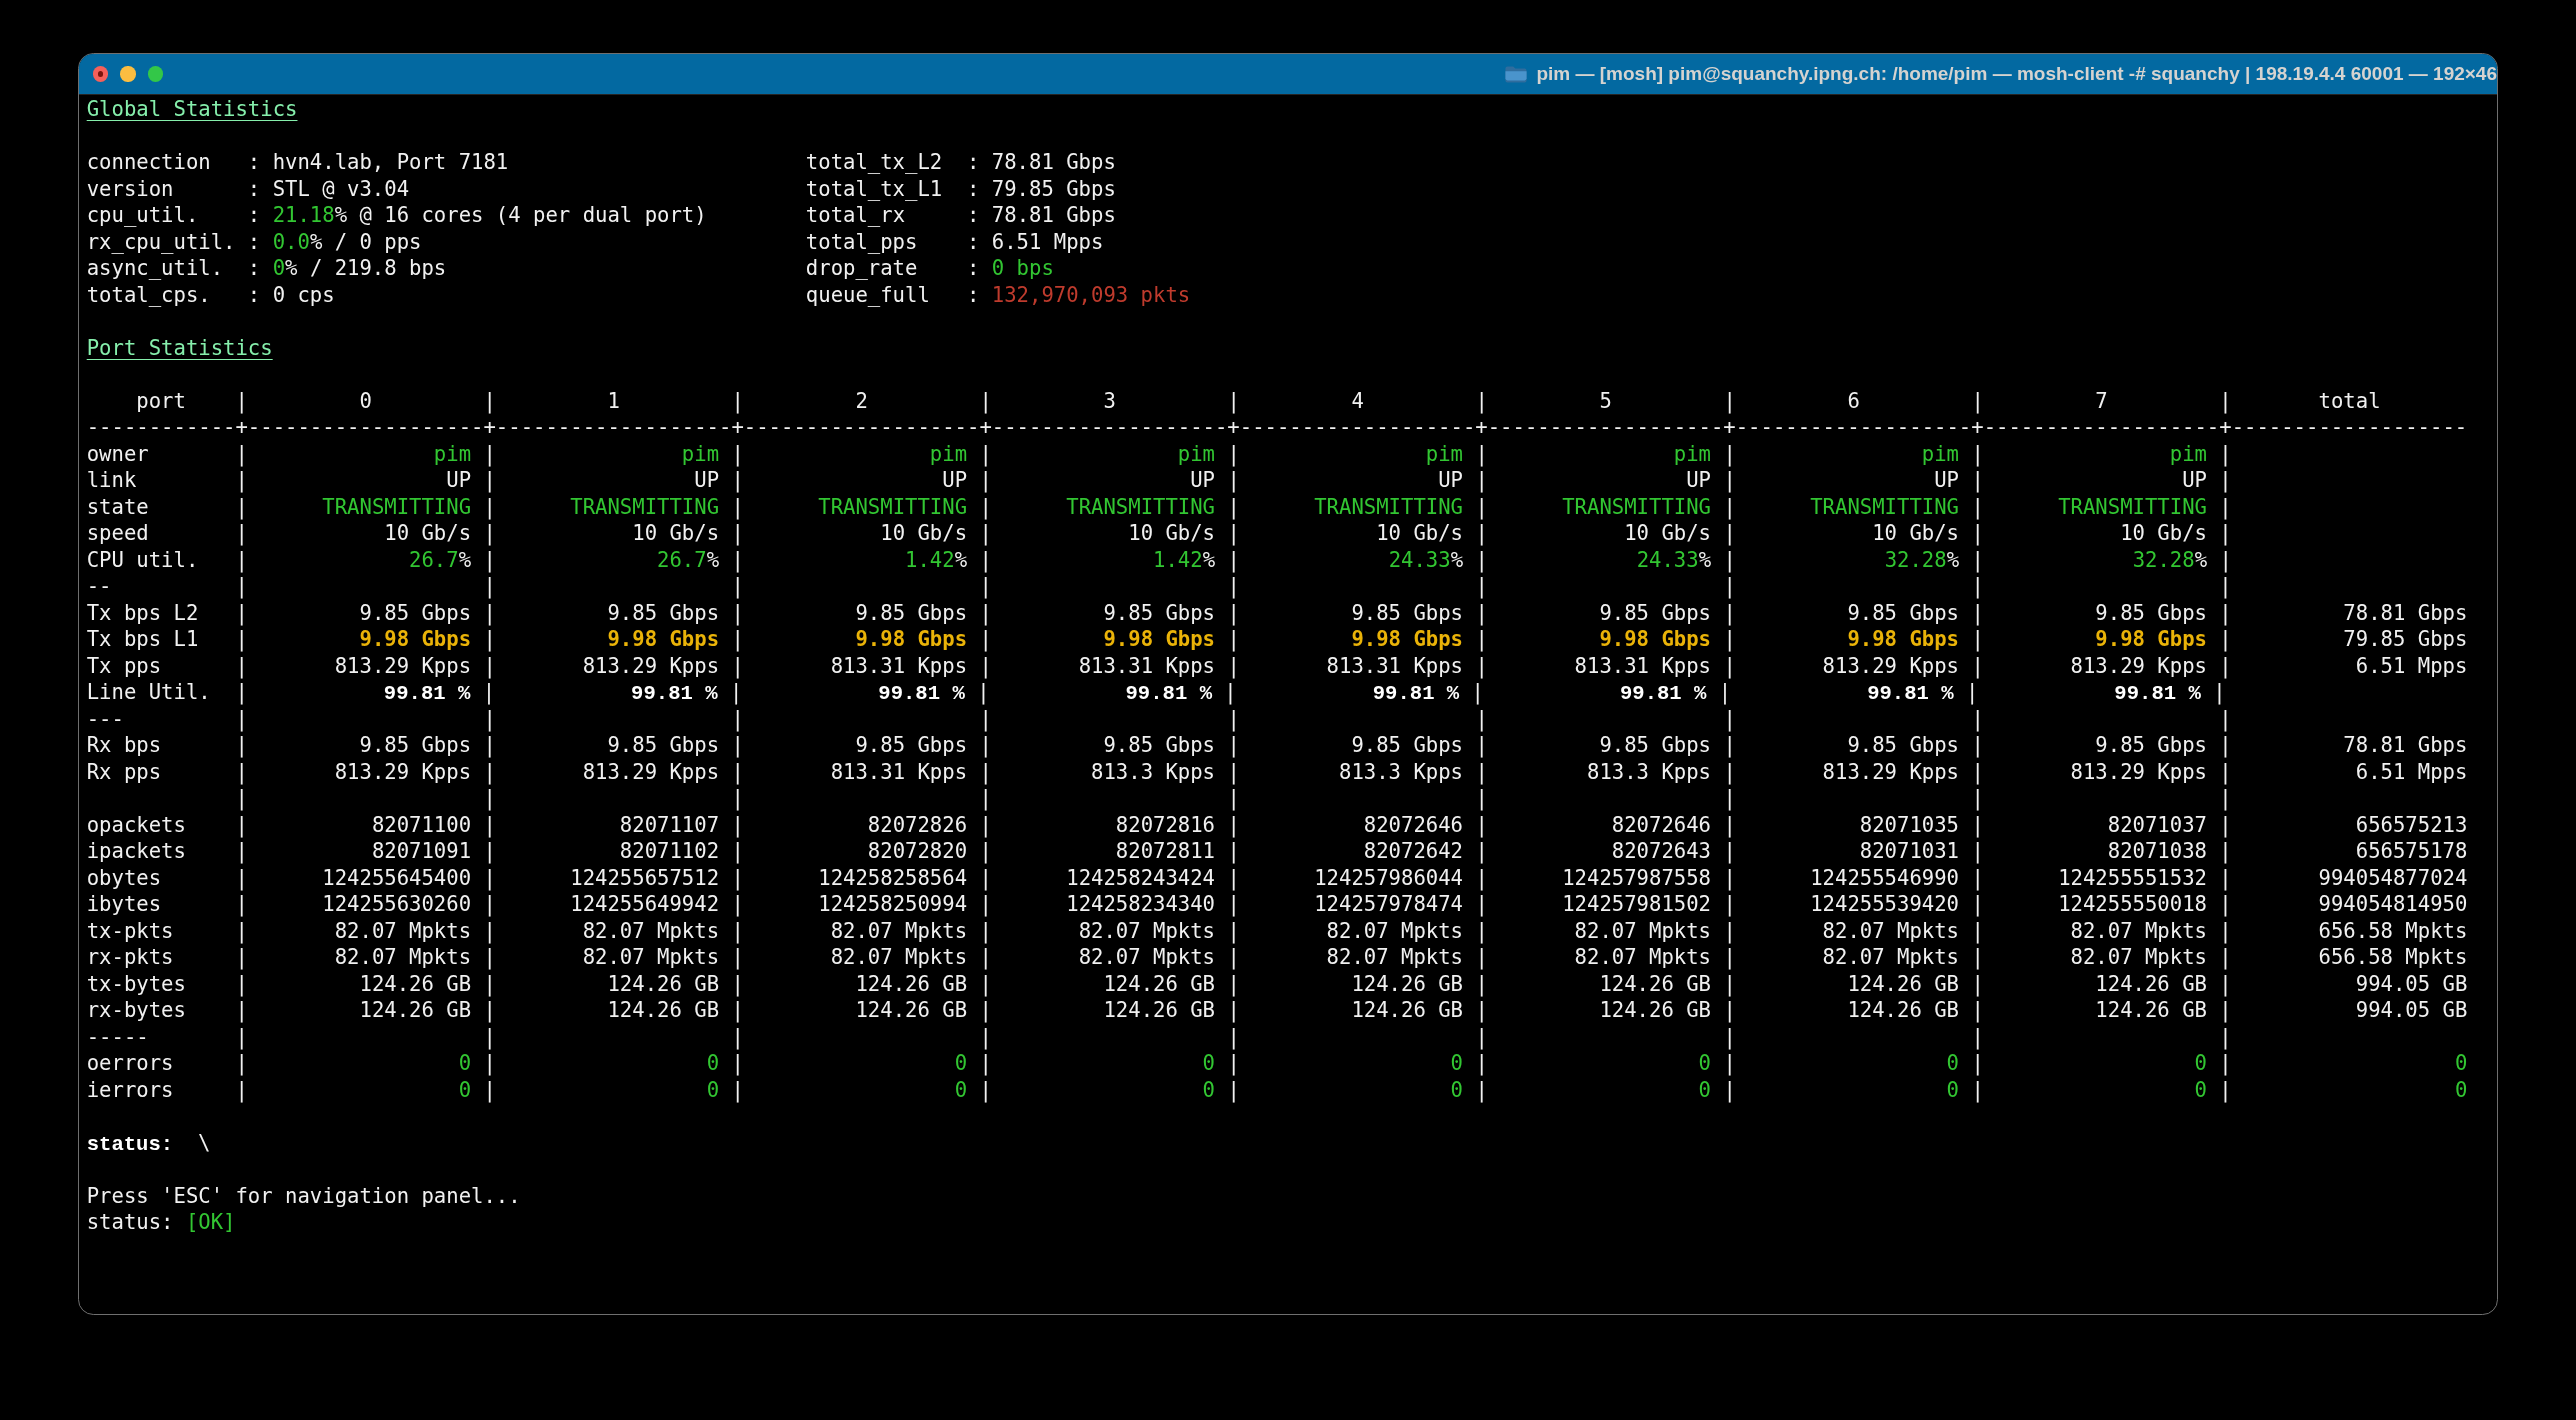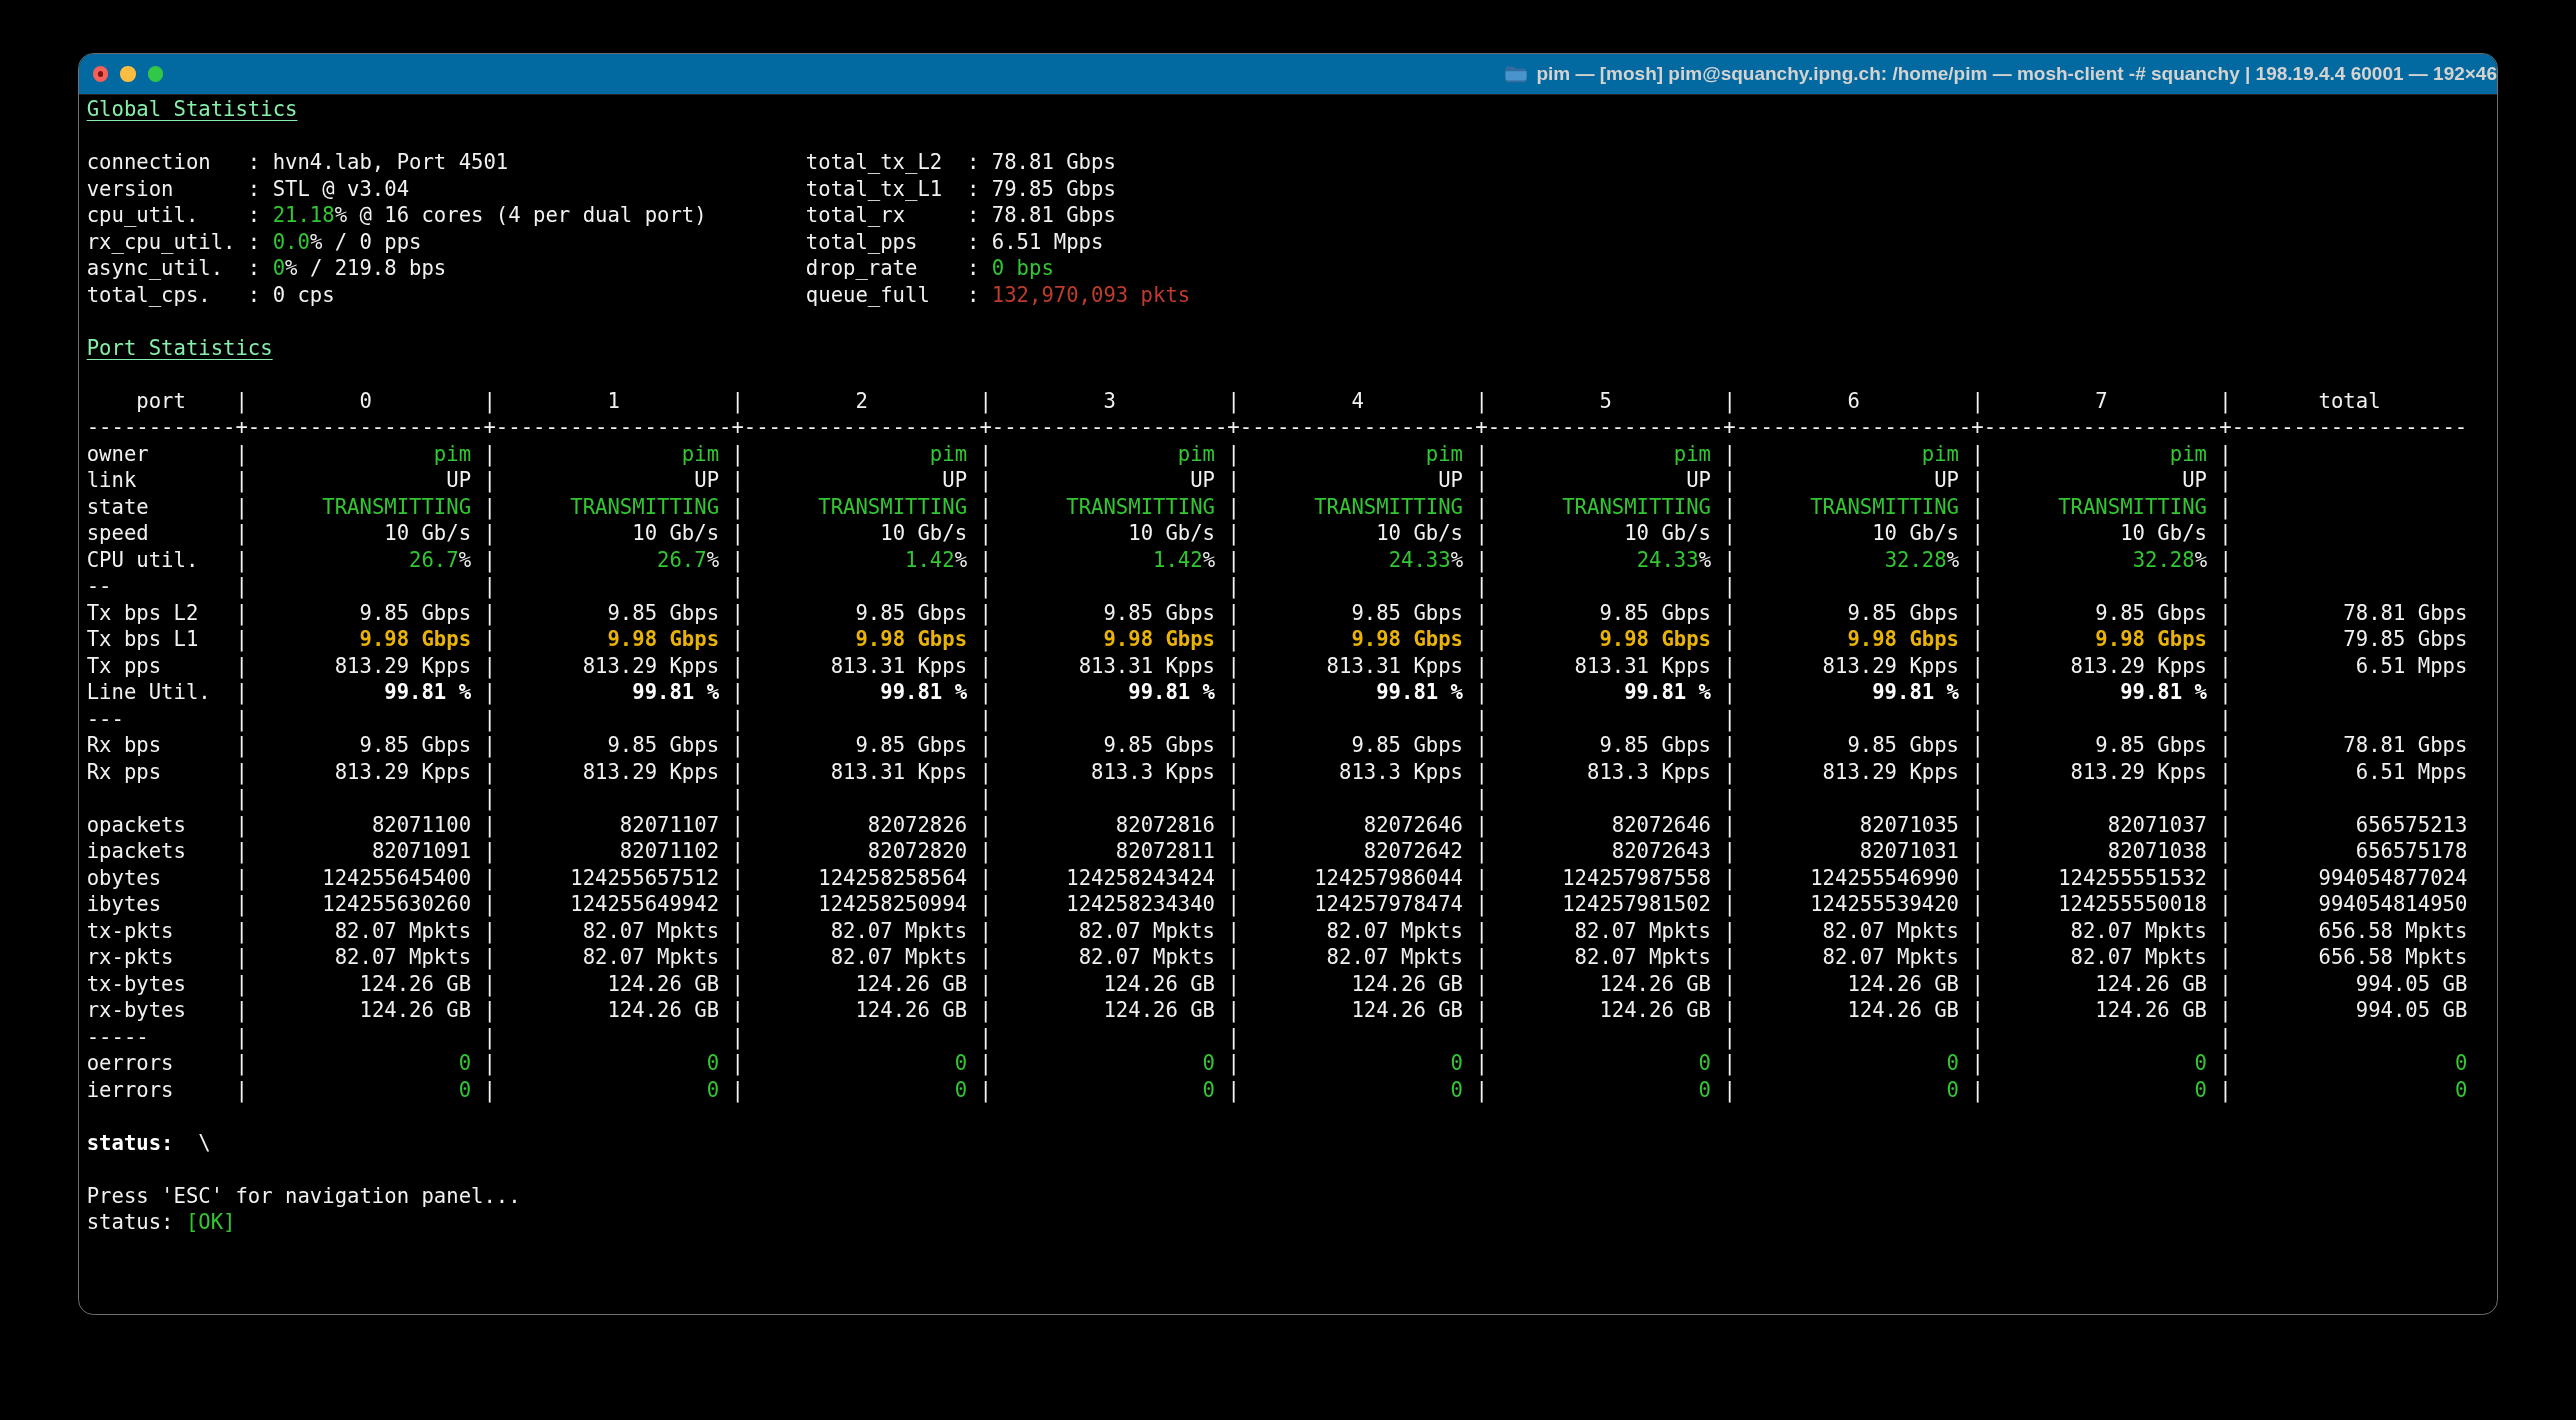--- a/index.html
+++ b/index.html
@@ -28,21 +28,21 @@
     font-family:"DejaVu Sans Mono",monospace;
     font-size:20.6px;line-height:26.5px;font-weight:400;
     color:#f1f1f1;
   }
   .ln{height:26.5px;white-space:pre;}
   .ln span{white-space:pre;}
   .grn{color:#32c632;}
   .grnb{color:#32c632;font-weight:400;}
   .cy{color:#86efac;text-decoration:underline;text-decoration-thickness:1.4px;text-underline-offset:4.2px;}
   .bl{color:#eab308;font-weight:700;}
-  .b{font-weight:700;color:#ffffff;}
+  .b{font-weight:700;color:#ffffff;font-family:Liberation Mono, monospace;}
   .red{color:#bf3b2d;}
   .yel{color:#e8e800;}
   .cur{background:#32c632;color:#32c632;}
   .bar{background:#0d0dc6;margin:0 -7.7px;padding:0 7.7px;}
   .folder{display:inline-block;}
 </style>
 </head>
 <body>
 
 <div id="window">
@@ -56,21 +56,21 @@
       <svg class="folder" width="24" height="19" viewBox="0 0 34 27">
         <path d="M2 5 q0-3 3-3 h8 l3 3 h13 q3 0 3 3 v14 q0 3-3 3 H5 q-3 0-3-3 Z" fill="#2f6d9e"></path>
         <path d="M2 9 h30 v10 q0 3-3 3 H5 q-3 0-3-3 Z" fill="#4a94cc"></path>
       </svg>
       <span>pim — [mosh] pim@squanchy.ipng.ch: /home/pim — mosh-client -# squanchy | 198.19.4.4 60001 — 192×46</span>
     </div>
   </div>
   <div id="term">
       <div class="ln"><span class="cy">Global Statistics</span></div>
       <div class="ln"><span> </span></div>
-      <div class="ln"><span>connection   : </span><span>hvn4.lab, Port 4501</span><span>                        </span><span>total_tx_L2  : </span><span>78.81 Gbps</span></div>
+      <div class="ln"><span>connection   : </span><span>hvn4.lab, Port 7181</span><span>                        </span><span>total_tx_L2  : </span><span>78.81 Gbps</span></div>
       <div class="ln"><span>version      : </span><span>STL @ v3.04</span><span>                                </span><span>total_tx_L1  : </span><span>79.85 Gbps</span></div>
       <div class="ln"><span>cpu_util.    : </span><span class="grn">21.18</span><span>% @ 16 cores (4 per dual port)</span><span>        </span><span>total_rx     : </span><span>78.81 Gbps</span></div>
       <div class="ln"><span>rx_cpu_util. : </span><span class="grn">0.0</span><span>% / 0 pps</span><span>                               </span><span>total_pps    : </span><span>6.51 Mpps</span></div>
       <div class="ln"><span>async_util.  : </span><span class="grn">0</span><span>% / 219.8 bps</span><span>                             </span><span>drop_rate    : </span><span class="grn">0 bps</span></div>
       <div class="ln"><span>total_cps.   : </span><span>0 cps</span><span>                                      </span><span>queue_full   : </span><span class="red">132,970,093 pkts</span></div>
       <div class="ln"><span> </span></div>
       <div class="ln"><span class="cy">Port Statistics</span></div>
       <div class="ln"><span> </span></div>
       <div class="ln"><span>    port    </span><span>|</span><span>         0         </span><span>|</span><span>         1         </span><span>|</span><span>         2         </span><span>|</span><span>         3         </span><span>|</span><span>         4         </span><span>|</span><span>         5         </span><span>|</span><span>         6         </span><span>|</span><span>         7         </span><span>|</span><span>       total       </span></div>
       <div class="ln"><span>------------+-------------------+-------------------+-------------------+-------------------+-------------------+-------------------+-------------------+-------------------+-------------------</span></div>

